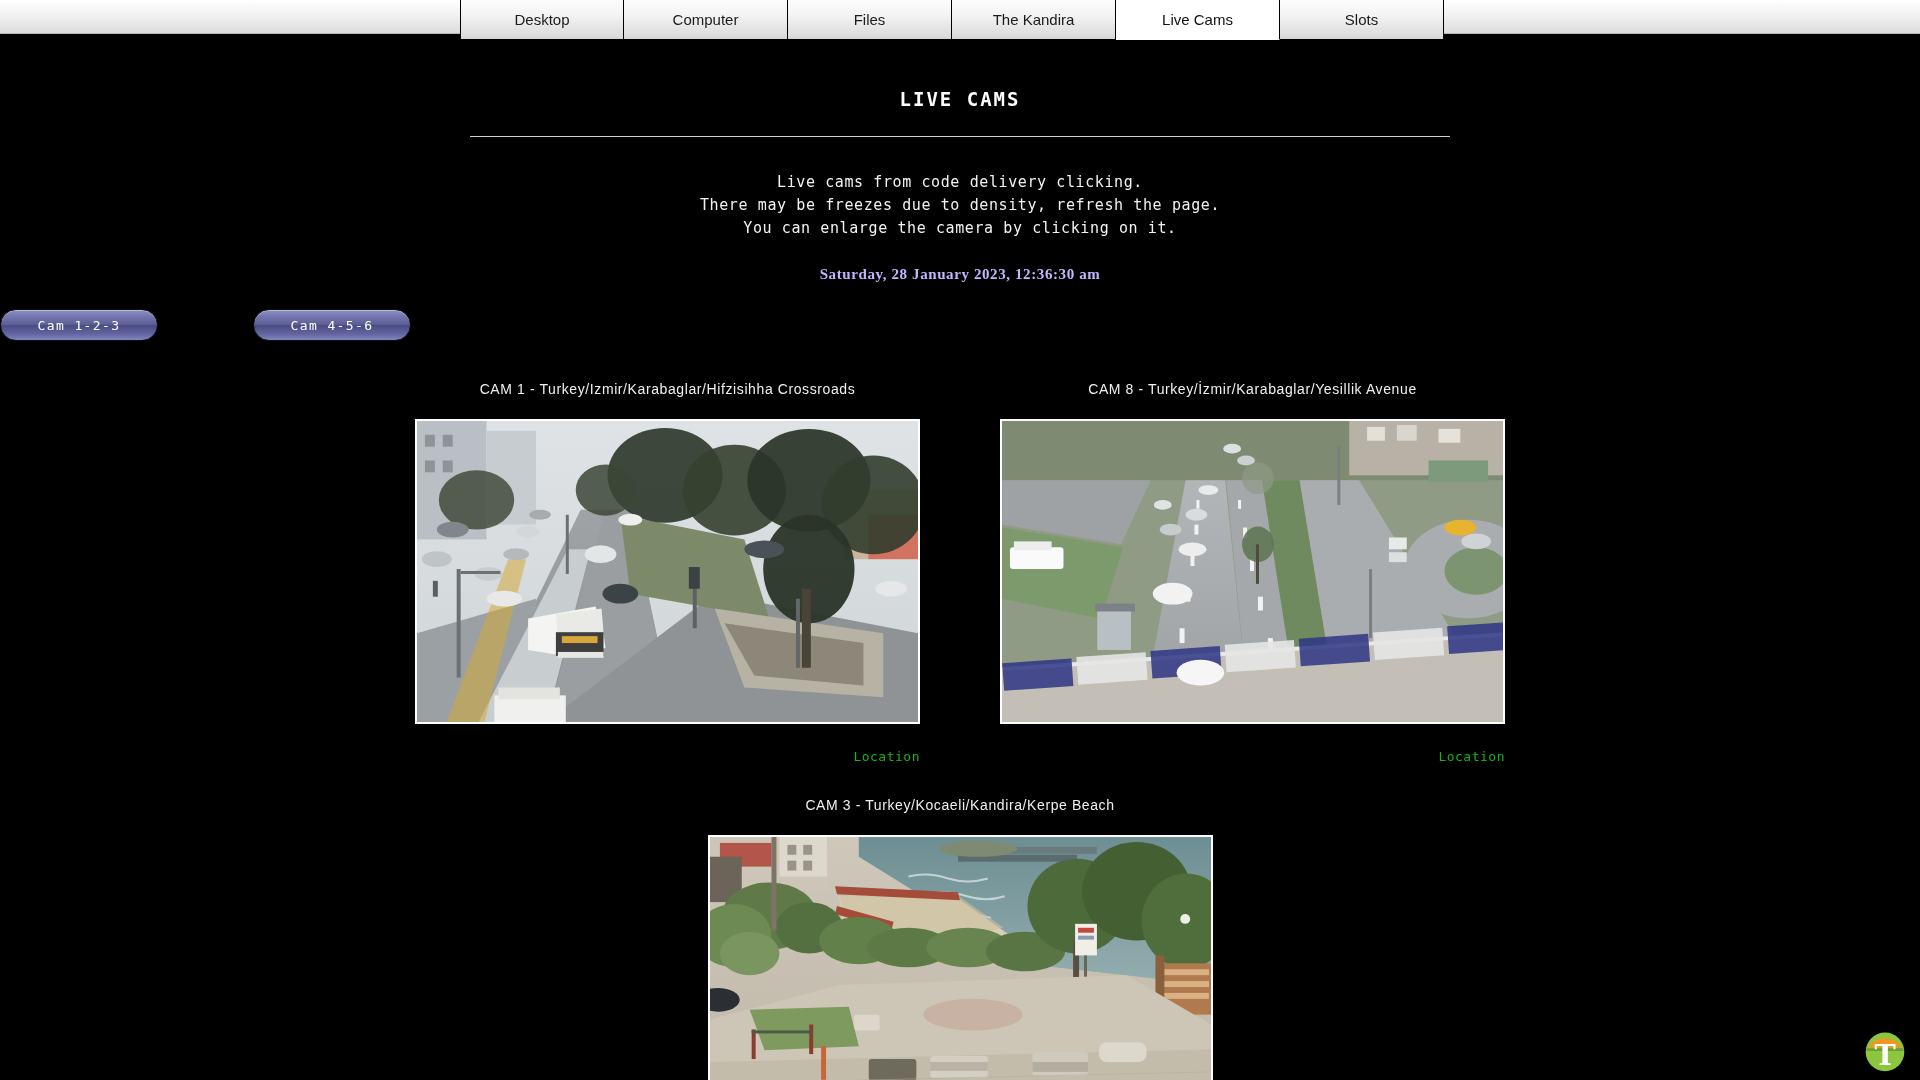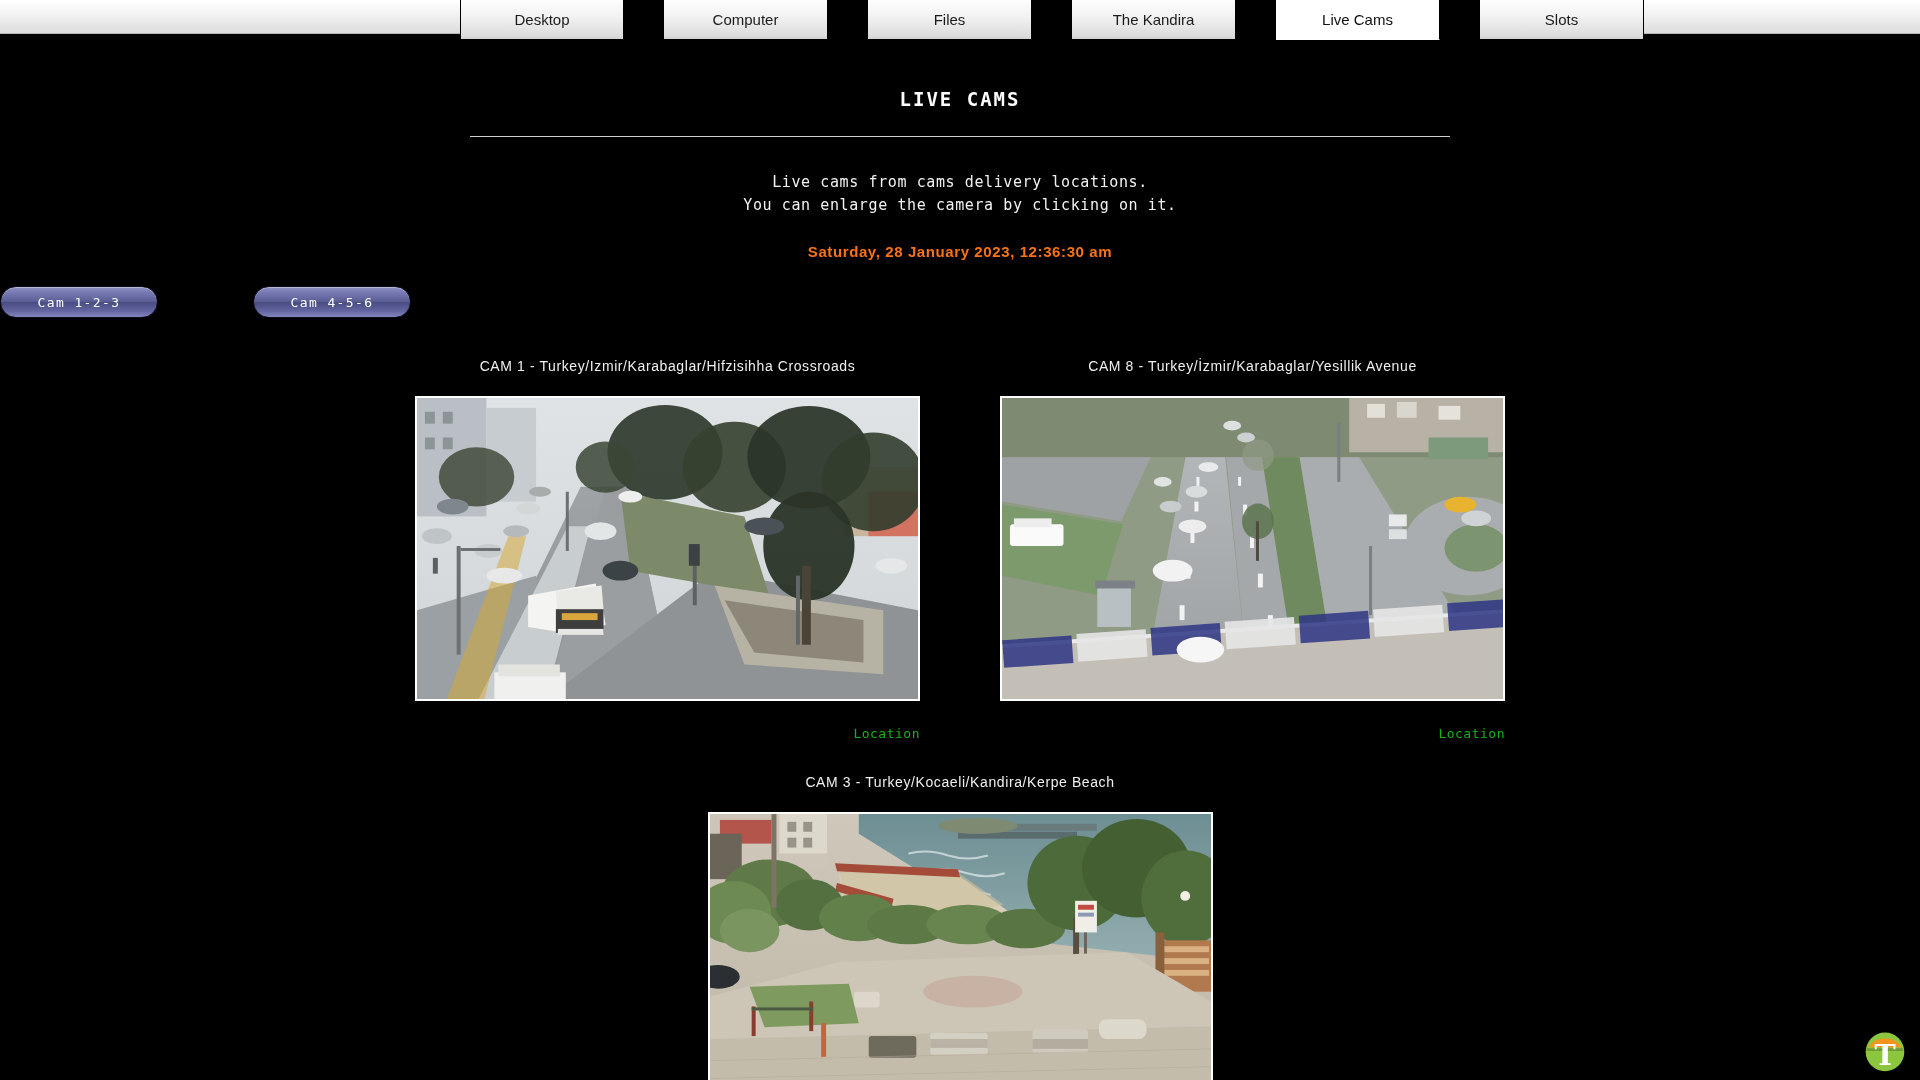--- a/index.html
+++ b/index.html
@@ -24,21 +24,20 @@
   .tabbar-left-filler {
     width: 460px;
     height: 34px;
     background: linear-gradient(to bottom, #ffffff 0%, #f2f2f2 45%, #dcdcdc 100%);
     border-bottom: 1px solid #b9b9b9;
   }
   .tabs {
     display: flex;
     align-items: stretch;
     height: 40px;
-    gap: 40px;
   }
   .tab {
     width: 164px;
     height: 40px;
     display: flex;
     align-items: center;
     justify-content: center;
     font-family: "Liberation Sans", sans-serif;
     font-size: 15px;
     color: #1b1b1b;
@@ -93,25 +92,25 @@
     color: #f2f2f2;
     font-size: 15px;
     line-height: 23px;
     font-family: "DejaVu Sans Mono", "Liberation Mono", monospace;
   }
   .intro div { letter-spacing: 0.6px; }
 
   .datetime {
     margin-top: 26px;
     text-align: center;
-    color: #f97316;
+    color: #c4b5fd;
     font-size: 15px;
     font-weight: bold;
     letter-spacing: 0.6px;
-    font-family: Liberation Sans, sans-serif;
+    font-family: Liberation Serif, serif;
   }
 
   .btn-row {
     margin-top: 26px;
     display: flex;
     gap: 95px;
   }
   .cam-btn {
     width: 158px;
     height: 32px;
@@ -220,21 +219,22 @@
   <div class="tabbar-right-filler"></div>
 </div>
 
 <div class="page">
 
   <h1 class="page-title">LIVE CAMS</h1>
 
   <hr class="divider">
 
   <div class="intro">
-    <div>Live cams from cams delivery locations.</div>
+    <div>Live cams from code delivery clicking.</div>
+    <div>There may be freezes due to density, refresh the page.</div>
     <div>You can enlarge the camera by clicking on it.</div>
   </div>
 
   <div class="datetime">Saturday, 28 January 2023, 12:36:30 am</div>
 
   <div class="btn-row">
     <div class="cam-btn">
       <span>Cam 1-2-3</span>
     </div>
     <div class="cam-btn">

